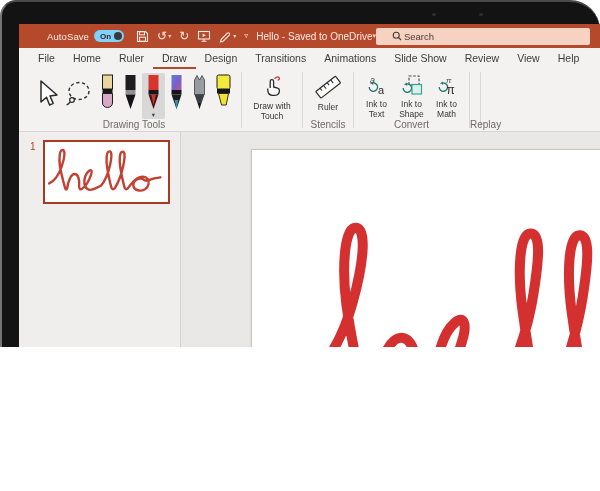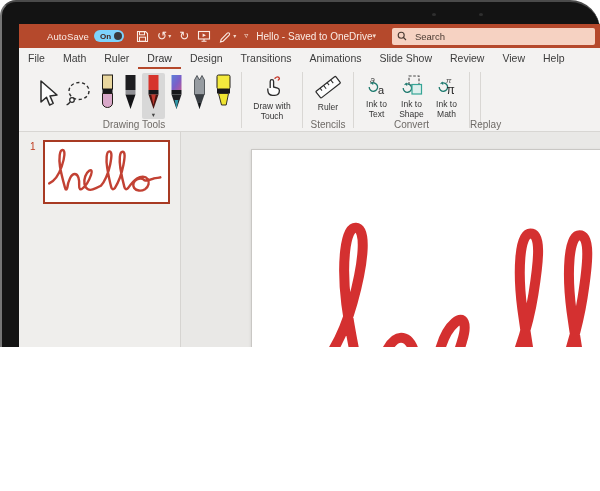--- a/index.html
+++ b/index.html
@@ -19,27 +19,27 @@
              height:12px;padding:0 2px 0 6px;gap:3px;}
   .as-toggle .on{font-size:8px;font-weight:bold;color:#44241a;}
   .as-toggle .knob{width:8px;height:8px;border-radius:50%;background:#3a3a3c;}
   .qat{display:flex;align-items:center;margin-left:12px;gap:8px;}
   .qat .qi{display:flex;align-items:center;gap:1px;line-height:0;}
   .qat .glyph{font-size:12px;line-height:12px;color:#fbece5;}
   .chev-s{font-size:6px;line-height:6px;color:#f4d9cc;}
   .doc-title{display:flex;align-items:center;margin-left:8px;}
   .doc-title .t{font-size:10px;color:#fbece5;white-space:nowrap;}
   .doc-title .c{font-size:7px;color:#f4d9cc;}
-  .searchbox{margin-left:16px;width:198px;height:17px;background:#f6d2c2;border-radius:2px;
-             display:flex;align-items:center;padding-left:5px;gap:6px;}
+  .searchbox{margin-left:0;width:198px;height:17px;background:#f6d2c2;border-radius:2px;
+             display:flex;align-items:center;padding-left:16px;gap:0;}
   .searchbox input{border:none;outline:none;background:transparent;font-size:9.5px;color:#3c2a22;
                    font-family:"Liberation Sans",sans-serif;width:150px;}
   .searchbox input::placeholder{color:#4a3a32;opacity:1;}
   
-  .tabs{height:21px;flex:0 0 21px;background:#f3f2f1;display:flex;}
+  .tabs{height:21px;flex:0 0 21px;background:#f3f2f1;display:flex;padding-left:10px;}
   .tab{display:flex;align-items:center;padding:0 9px;font-size:10.5px;color:#3c3c3c;
        border-bottom:2.5px solid transparent;box-sizing:border-box;cursor:default;}
   .tab.active{border-bottom-color:#b5492c;color:#323232;}
   
   .ribbon{height:62px;flex:0 0 62px;background:#f3f2f1;border-bottom:1px solid #d8d6d3;
           display:flex;align-items:stretch;padding-left:8px;}
   .rgroup{position:relative;display:flex;align-items:flex-start;padding:4px 5px 13px;}
   .glabel{position:absolute;bottom:1px;left:0;right:0;text-align:center;font-size:10px;color:#6e6a66;}
   .rsep{width:1px;background:#d9d7d4;margin:3px 0;}
   .tool{display:flex;flex-direction:column;align-items:center;justify-content:flex-start;
@@ -157,21 +157,21 @@
           <svg width="10" height="10" viewBox="0 0 10 10">
             <circle cx="4.2" cy="4.2" r="3" fill="none" stroke="#4a3a32" stroke-width="1.1"></circle>
             <path d="M6.5 6.5 L9 9" stroke="#4a3a32" stroke-width="1.1"></path>
           </svg>
           <input type="text" placeholder="Search" style="">
         </span>
       </div>
 
       <div class="tabs">
         <span class="tab">File</span>
-        <span class="tab">Math</span>
+        <span class="tab">Home</span>
         <span class="tab">Ruler</span>
         <span class="tab active">Draw</span>
         <span class="tab">Design</span>
         <span class="tab">Transitions</span>
         <span class="tab">Animations</span>
         <span class="tab">Slide Show</span>
         <span class="tab">Review</span>
         <span class="tab">View</span>
         <span class="tab">Help</span>
       </div>

